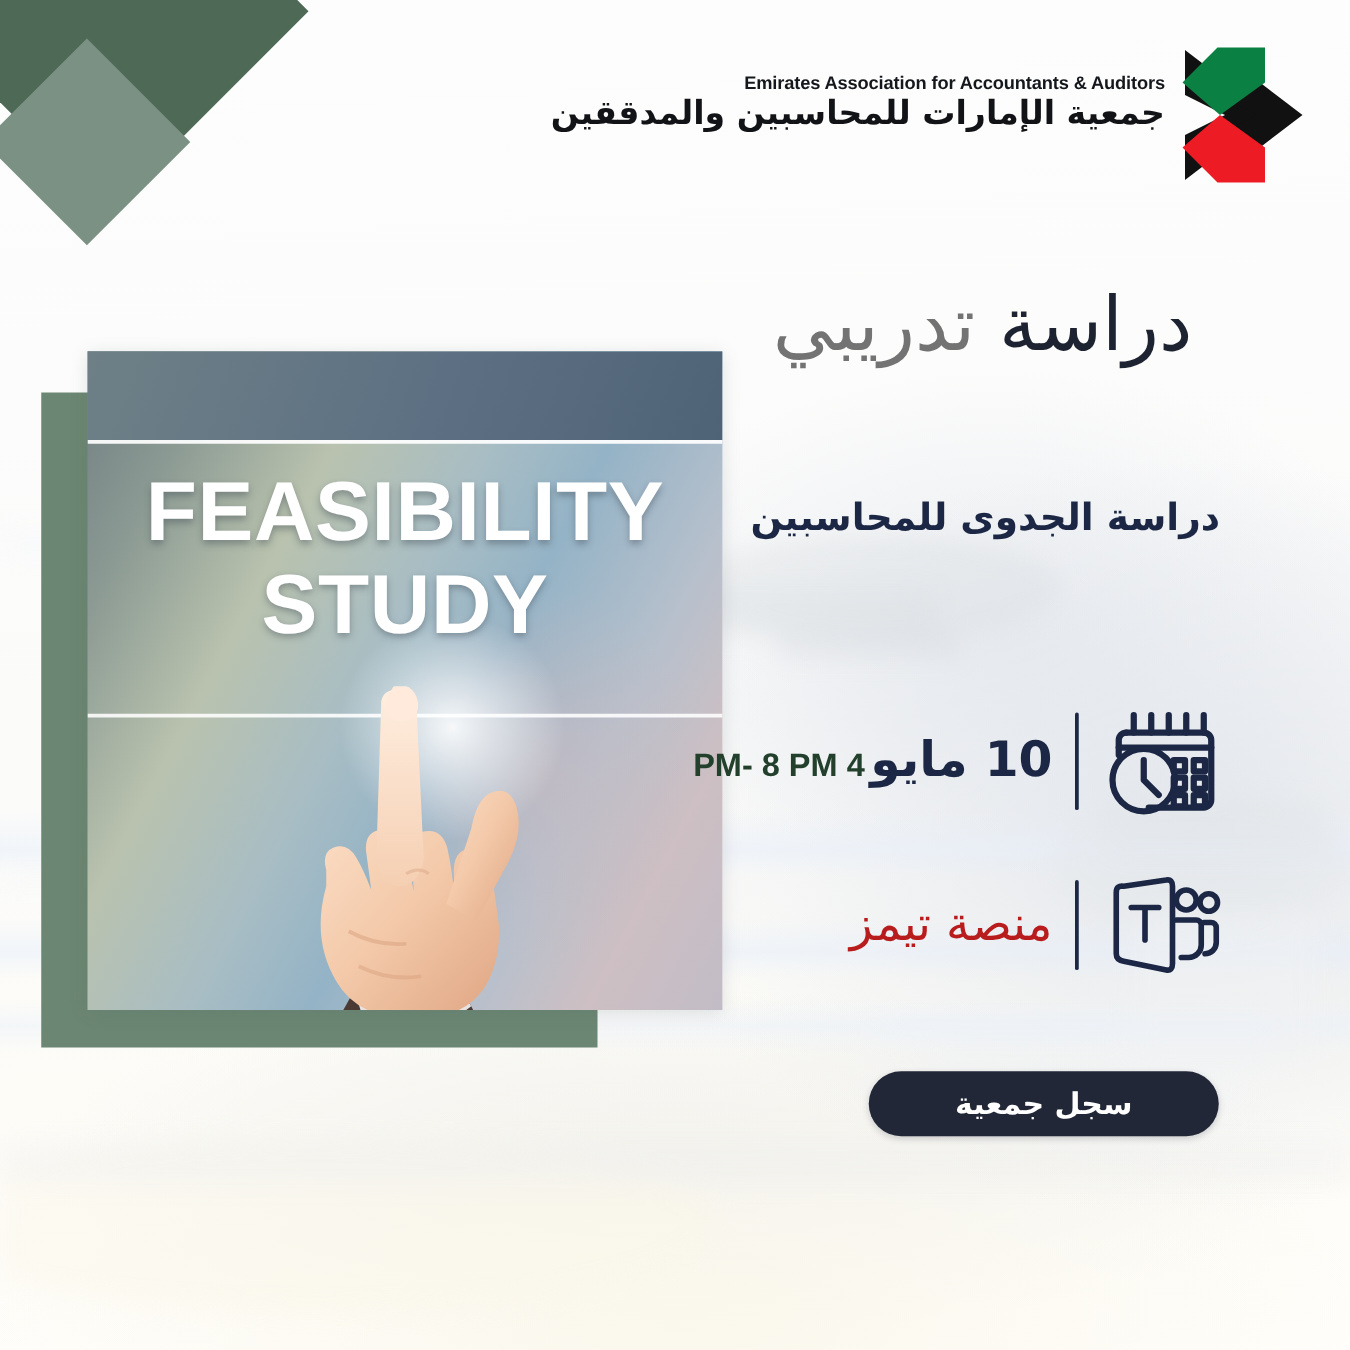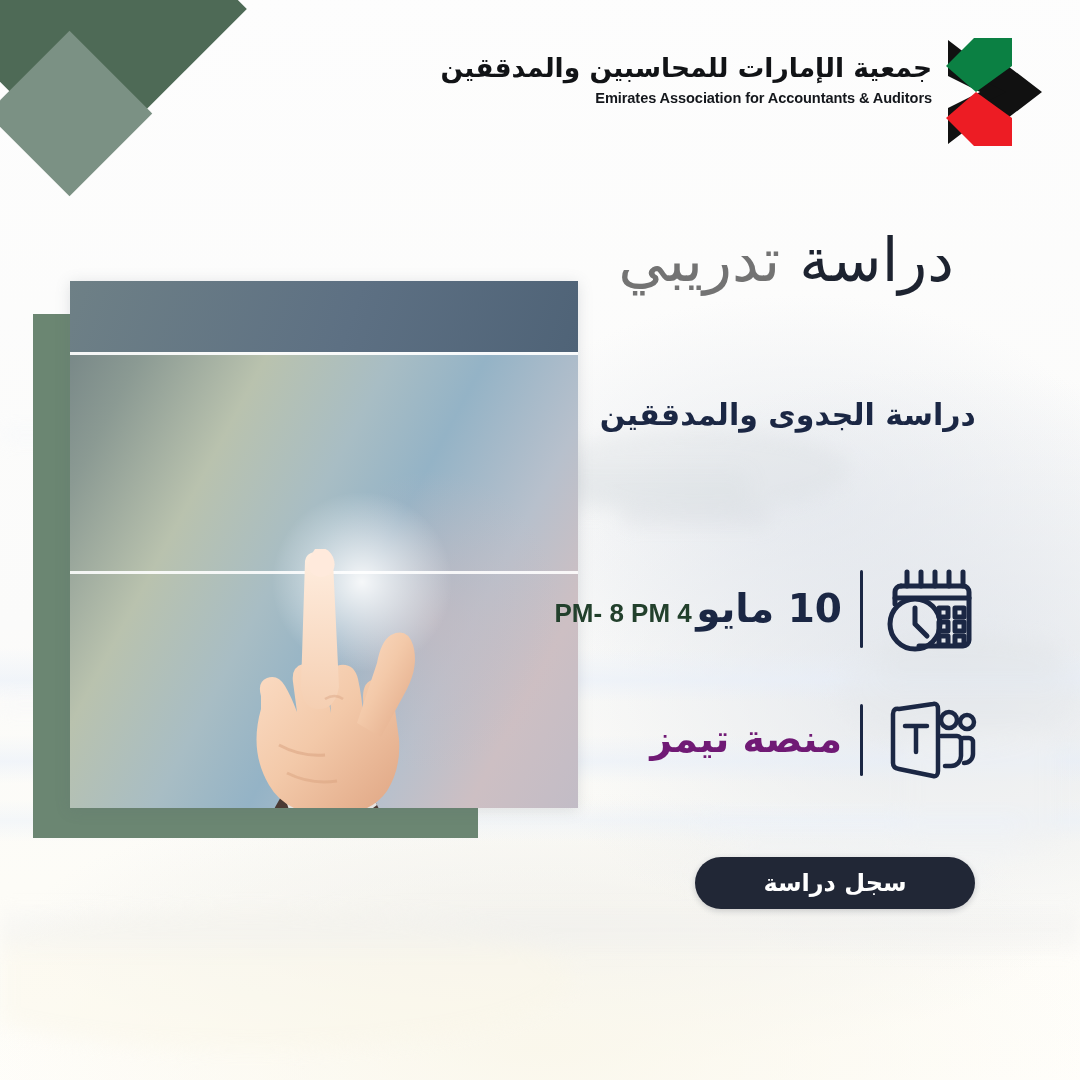--- a/index.html
+++ b/index.html
@@ -124,21 +124,21 @@
     font-size:39px; font-weight:700; color:#1b2744;
     line-height:1.05; white-space:nowrap;
   }
   #date-time {
     font-family:"Liberation Sans", sans-serif;
     font-size:26px; font-weight:700; color:#22402c;
     margin-top:4px; white-space:nowrap; direction:ltr; text-align:right;
   }
   #place-main {
     font-family:"DejaVu Sans", sans-serif;
-    font-size:38px; font-weight:700; color:#701a75;
+    font-size:38px; font-weight:400; color:#b91c1c;
     white-space:nowrap; line-height:1.1;
   }
 
   #cta-button {
     position:absolute; right:105px; top:857px;
     width:280px; height:52px; border:none;
     background:#212736; color:#ffffff; border-radius:26px;
     font-family:"DejaVu Sans", sans-serif;
     font-size:24px; font-weight:700; direction:rtl;
     cursor:pointer; line-height:52px; padding:0;
@@ -165,41 +165,45 @@
     <rect x="0" y="700" width="100" height="9" rx="4" fill="#eef2fa" opacity=".6"></rect>
   </svg>
 </div>
 
 <div class="diamond" id="diamond-light1"></div>
 <div class="diamond" id="diamond-dark"></div>
 <div class="diamond" id="diamond-light2"></div>
 
 <div id="logo">
   <div id="logo-text">
+    <div id="logo-en">Emirates Association for Accountants &amp; Auditors</div>
     <div id="logo-ar">جمعية الإمارات للمحاسبين والمدققين</div>
-    <div id="logo-en">Emirates Association for Accountants &amp; Auditors</div>
   </div>
   <svg id="logo-mark" viewBox="0 0 112 112">
     <polygon points="76,4 76,40 44,56 76,72 76,108 8,56" fill="#111111" transform="translate(30,0) scale(-1,1) translate(-56,0)"></polygon>
     <polygon points="36,108 36,72 68,56 36,40 36,4 104,56" fill="#111111"></polygon>
     <polygon points="66,2 66,32 38,55 66,32 66,2" fill="none"></polygon>
     <polygon points="64,2 26,2 -2,30 28,56 64,30" fill="#0b8043" transform="translate(10,0)"></polygon>
     <polygon points="64,110 26,110 -2,82 28,56 64,82" fill="#ed1c24" transform="translate(10,0)"></polygon>
   </svg>
 </div>
 
 <div id="photo-shadow-block"></div>
 
 <div id="photo-card">
   <div id="photo-top-band"></div>
   <div class="photo-rule" id="photo-rule-1"></div>
   <div id="photo-haze"></div>
   <div id="photo-glow"></div>
   <div class="photo-rule" id="photo-rule-2"></div>
 
+  <div id="photo-title">
+    <span>FEASIBILITY</span>
+    <span class="l2">STUDY</span>
+  </div>
 
   <svg id="hand" viewBox="0 0 250 300">
     <defs>
       <linearGradient id="skin" x1="0" y1="0" x2="1" y2="1">
         <stop offset="0%" stop-color="#fbdcc4"></stop>
         <stop offset="45%" stop-color="#f3c9a9"></stop>
         <stop offset="100%" stop-color="#dfa583"></stop>
       </linearGradient>
       <linearGradient id="skinLight" x1="0" y1="0" x2="0" y2="1">
         <stop offset="0%" stop-color="#ffeee0"></stop>
@@ -224,21 +228,21 @@
     <path d="M72 224 q24 12 50 8" stroke="#d89f7d" stroke-width="3" fill="none" opacity=".45"></path>
     <path d="M110 150 q10 -6 18 0" stroke="#dba787" stroke-width="2.5" fill="none" opacity=".5"></path>
   </svg>
 </div>
 
 <div id="headline">
   <span class="w1">دراسة</span>
   <span class="w2">تدريبي</span>
 </div>
 
-<div id="subtitle">دراسة الجدوى والمدققين</div>
+<div id="subtitle">دراسة الجدوى للمحاسبين</div>
 
 <div class="info-row" id="info-date">
   <span class="info-icon">
     <svg width="96" height="86" viewBox="0 0 96 86">
       <g fill="none" stroke="#1b2744" stroke-width="5" stroke-linecap="round" stroke-linejoin="round">
         <path d="M20 20 h62 a6 6 0 0 1 6 6 v48 a6 6 0 0 1 -6 6 h-44"></path>
         <path d="M20 20 a6 6 0 0 0 -6 6 v12"></path>
         <path d="M14 32 h74"></path>
         <path d="M26 6 v14 M40 6 v14 M54 6 v14 M68 6 v14 M82 6 v14"></path>
         <circle cx="34" cy="58" r="25"></circle>
@@ -271,13 +275,13 @@
         <path d="M82 38 h6 a4 4 0 0 1 4 4 v12 a9 9 0 0 1 -9 9"></path>
       </g>
     </svg>
   </span>
   <span class="info-divider"></span>
   <span class="info-text">
     <span id="place-main">منصة تيمز</span>
   </span>
 </div>
 
-<button id="cta-button">سجل دراسة</button>
+<button id="cta-button">سجل جمعية</button>
 
 </body></html>

